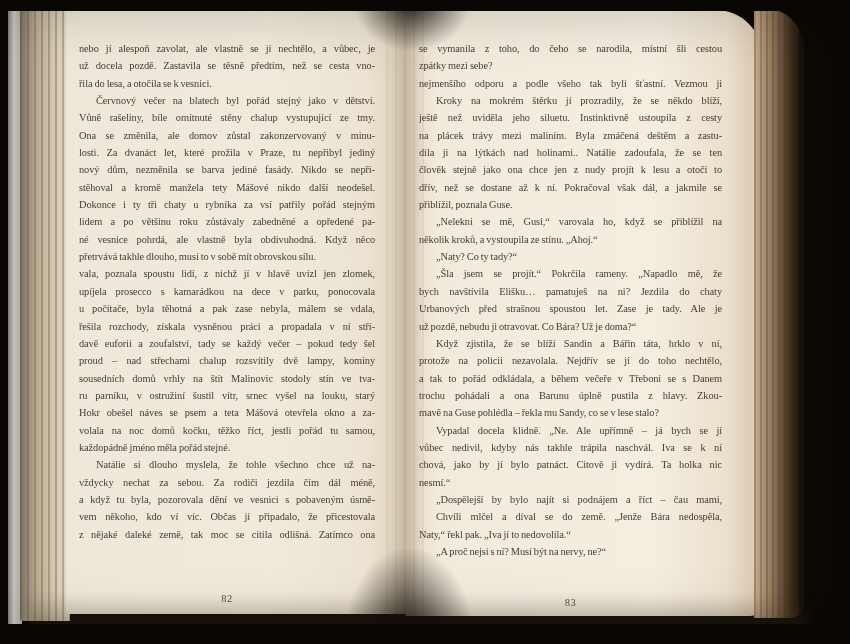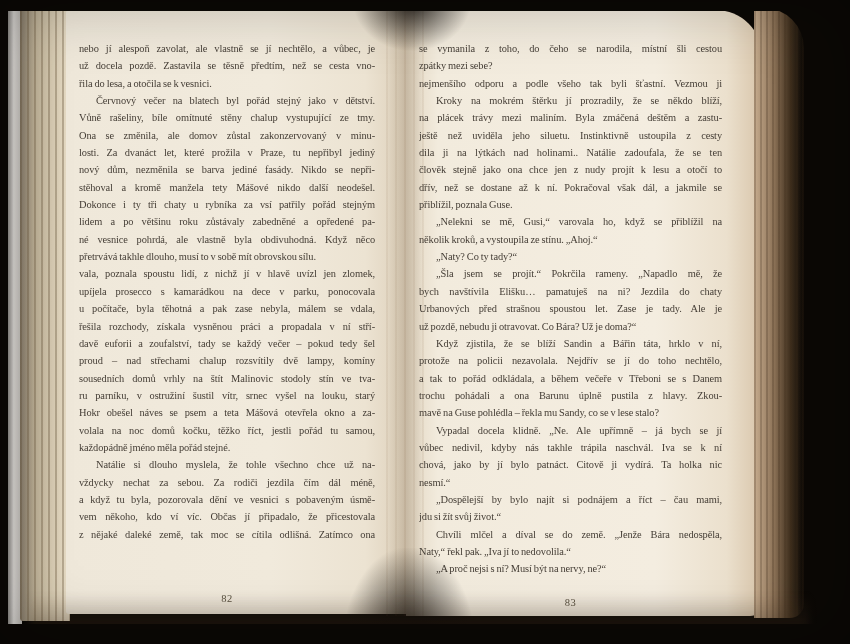--- a/index.html
+++ b/index.html
@@ -127,22 +127,22 @@
       <div class="line">vždycky nechat za sebou. Za rodiči jezdila čím dál méně,</div>
       <div class="line">a když tu byla, pozorovala dění ve vesnici s pobaveným úsmě-</div>
       <div class="line">vem někoho, kdo ví víc. Občas jí připadalo, že přicestovala</div>
       <div class="line">z nějaké daleké země, tak moc se cítila odlišná. Zatímco ona</div>
     </div>
   <div class="text-col right">
       <div class="line">se vymanila z toho, do čeho se narodila, místní šli cestou</div>
       <div class="line pend">zpátky mezi sebe?</div>
       <div class="line">nejmenšího odporu a podle všeho tak byli šťastní. Vezmou ji</div>
       <div class="line indent">Kroky na mokrém štěrku jí prozradily, že se někdo blíží,</div>
+      <div class="line">ještě než uviděla jeho siluetu. Instinktivně ustoupila z cesty</div>
       <div class="line">na plácek trávy mezi maliním. Byla zmáčená deštěm a zastu-</div>
-      <div class="line">ještě než uviděla jeho siluetu. Instinktivně ustoupila z cesty</div>
       <div class="line">dila ji na lýtkách nad holinami.. Natálie zadoufala, že se ten</div>
       <div class="line">člověk stejně jako ona chce jen z nudy projít k lesu a otočí to</div>
       <div class="line">dřív, než se dostane až k ní. Pokračoval však dál, a jakmile se</div>
       <div class="line pend">přiblížil, poznala Guse.</div>
       <div class="line indent">„Nelekni se mě, Gusi,“ varovala ho, když se přiblížil na</div>
       <div class="line pend">několik kroků, a vystoupila ze stínu. „Ahoj.“</div>
       <div class="line indent pend">„Naty? Co ty tady?“</div>
       <div class="line indent">„Šla jsem se projít.“ Pokrčila rameny. „Napadlo mě, že</div>
       <div class="line">bych navštívila Elišku… pamatuješ na ni? Jezdila do chaty</div>
       <div class="line">Urbanových před strašnou spoustou let. Zase je tady. Ale je</div>
@@ -150,21 +150,20 @@
       <div class="line indent">Když zjistila, že se blíží Sandin a Bářin táta, hrklo v ní,</div>
       <div class="line">protože na policii nezavolala. Nejdřív se jí do toho nechtělo,</div>
       <div class="line">a tak to pořád odkládala, a během večeře v Třeboni se s Danem</div>
       <div class="line">trochu pohádali a ona Barunu úplně pustila z hlavy. Zkou-</div>
       <div class="line pend">mavě na Guse pohlédla – řekla mu Sandy, co se v lese stalo?</div>
       <div class="line indent">Vypadal docela klidně. „Ne. Ale upřímně – já bych se jí</div>
       <div class="line">vůbec nedivil, kdyby nás takhle trápila naschvál. Iva se k ní</div>
       <div class="line">chová, jako by jí bylo patnáct. Citově ji vydírá. Ta holka nic</div>
       <div class="line pend">nesmí.“</div>
       <div class="line indent">„Dospělejší by bylo najít si podnájem a říct – čau mami,</div>
-      <div class="line pend">jdu si žít svůj život.“</div>
       <div class="line indent">Chvíli mlčel a díval se do země. „Jenže Bára nedospěla,</div>
       <div class="line pend">Naty,“ řekl pak. „Iva jí to nedovolila.“</div>
       <div class="line indent pend">„A proč nejsi s ní? Musí být na nervy, ne?“</div>
     </div>
 
   <div class="pagenum left">82</div>
   <div class="pagenum right">83</div>
 
   <div class="gutter-shadow-top"></div>
   <div class="gutter-shadow-bottom"></div>

